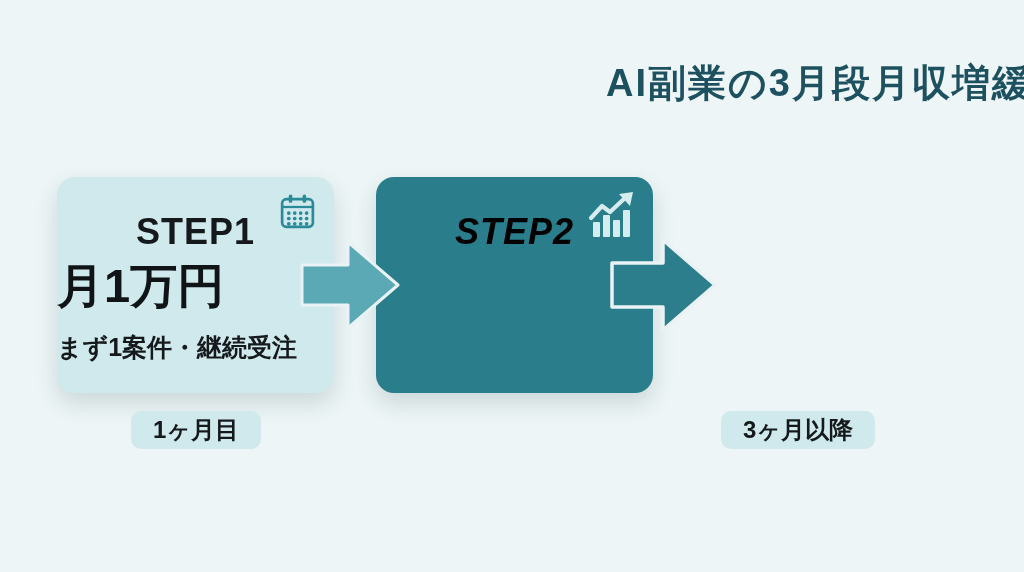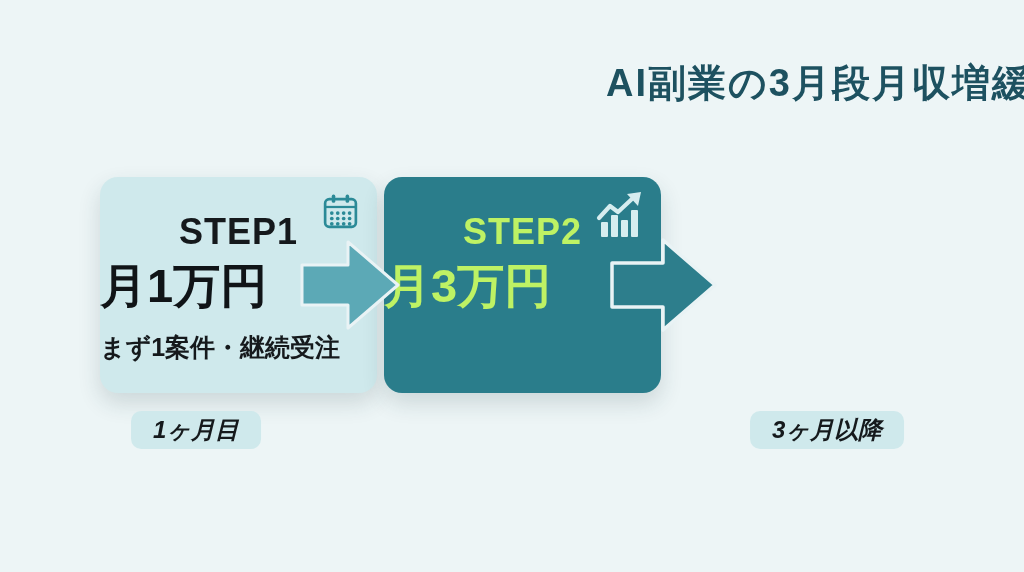--- a/index.html
+++ b/index.html
@@ -28,22 +28,22 @@
     color: #1d5160;
   }
   .card {
     position: absolute;
     top: 177px;
     width: 277px;
     height: 216px;
     border-radius: 18px;
     box-shadow: 0 10px 22px rgba(30, 60, 70, 0.16);
   }
-  .card-1 { left: 57px;  background: #cfe9ec; color: #15191c; margin-left: 43px; }
-  .card-2 { left: 384px; background: #2a7d8b; color: #bef264; }
+  .card-1 { left: 57px;  background: #cfe9ec; color: #15191c; }
+  .card-2 { left: 376px; background: #2a7d8b; color: #000000; font-style: italic; }
   .card-3 { left: 689px; background: #1d5863; color: #f2f9fa; }
 
   .step-label {
     position: absolute;
     top: 34px;
     width: 100%;
     text-align: center;
     font-size: 36px;
     font-weight: 700;
     letter-spacing: 1px;
@@ -76,25 +76,24 @@
     height: 38px;
     line-height: 38px;
     padding: 0 22px;
     border-radius: 10px;
     background: #cfe9ec;
     color: #15191c;
     font-size: 24px;
     font-weight: 700;
     transform: translateX(-50%);
     white-space: nowrap;
-    font-style: italic;
   }
   .badge-1 { left: 196px; }
   .badge-2 { left: 510px; }
-  .badge-3 { left: 827px; }
+  .badge-3 { left: 798px; }
 
   .arrows {
     position: absolute;
     top: 0;
     left: 0;
     pointer-events: none;
   }
 </style>
 </head>
 <body>
@@ -138,21 +137,20 @@
           <rect x="8" y="31" width="7" height="15" rx="1"></rect>
           <rect x="18" y="24" width="7" height="22" rx="1"></rect>
           <rect x="28" y="29" width="7" height="17" rx="1"></rect>
           <rect x="38" y="19" width="7" height="27" rx="1"></rect>
         </g>
         <polyline points="6,27 17,15 25,21 40,7" fill="none" stroke="#d6edef" stroke-width="4.2" stroke-linecap="round" stroke-linejoin="round"></polyline>
         <polygon points="34,3 48,1 45,15" fill="#d6edef"></polygon>
       </svg>
     </span>
     <div class="step-label">STEP2</div>
-    <div class="amount">月3万円</div>
   </div>
 
 
   <svg class="arrows" width="1024" height="572" viewBox="0 0 1024 572">
     <polygon points="302,265 348,265 348,242 398,285 348,328 348,305 302,305" fill="#5ca9b6" stroke="#e9f3f5" stroke-width="3" stroke-linejoin="round"></polygon>
     <polygon points="612,263 663,263 663,240 715,285 663,330 663,307 612,307" fill="#2d7e8c" stroke="#e9f3f5" stroke-width="3.5" stroke-linejoin="round"></polygon>
   </svg>
 
   <div class="badge badge-1">1ヶ月目</div>
   <div class="badge badge-3">3ヶ月以降</div>

